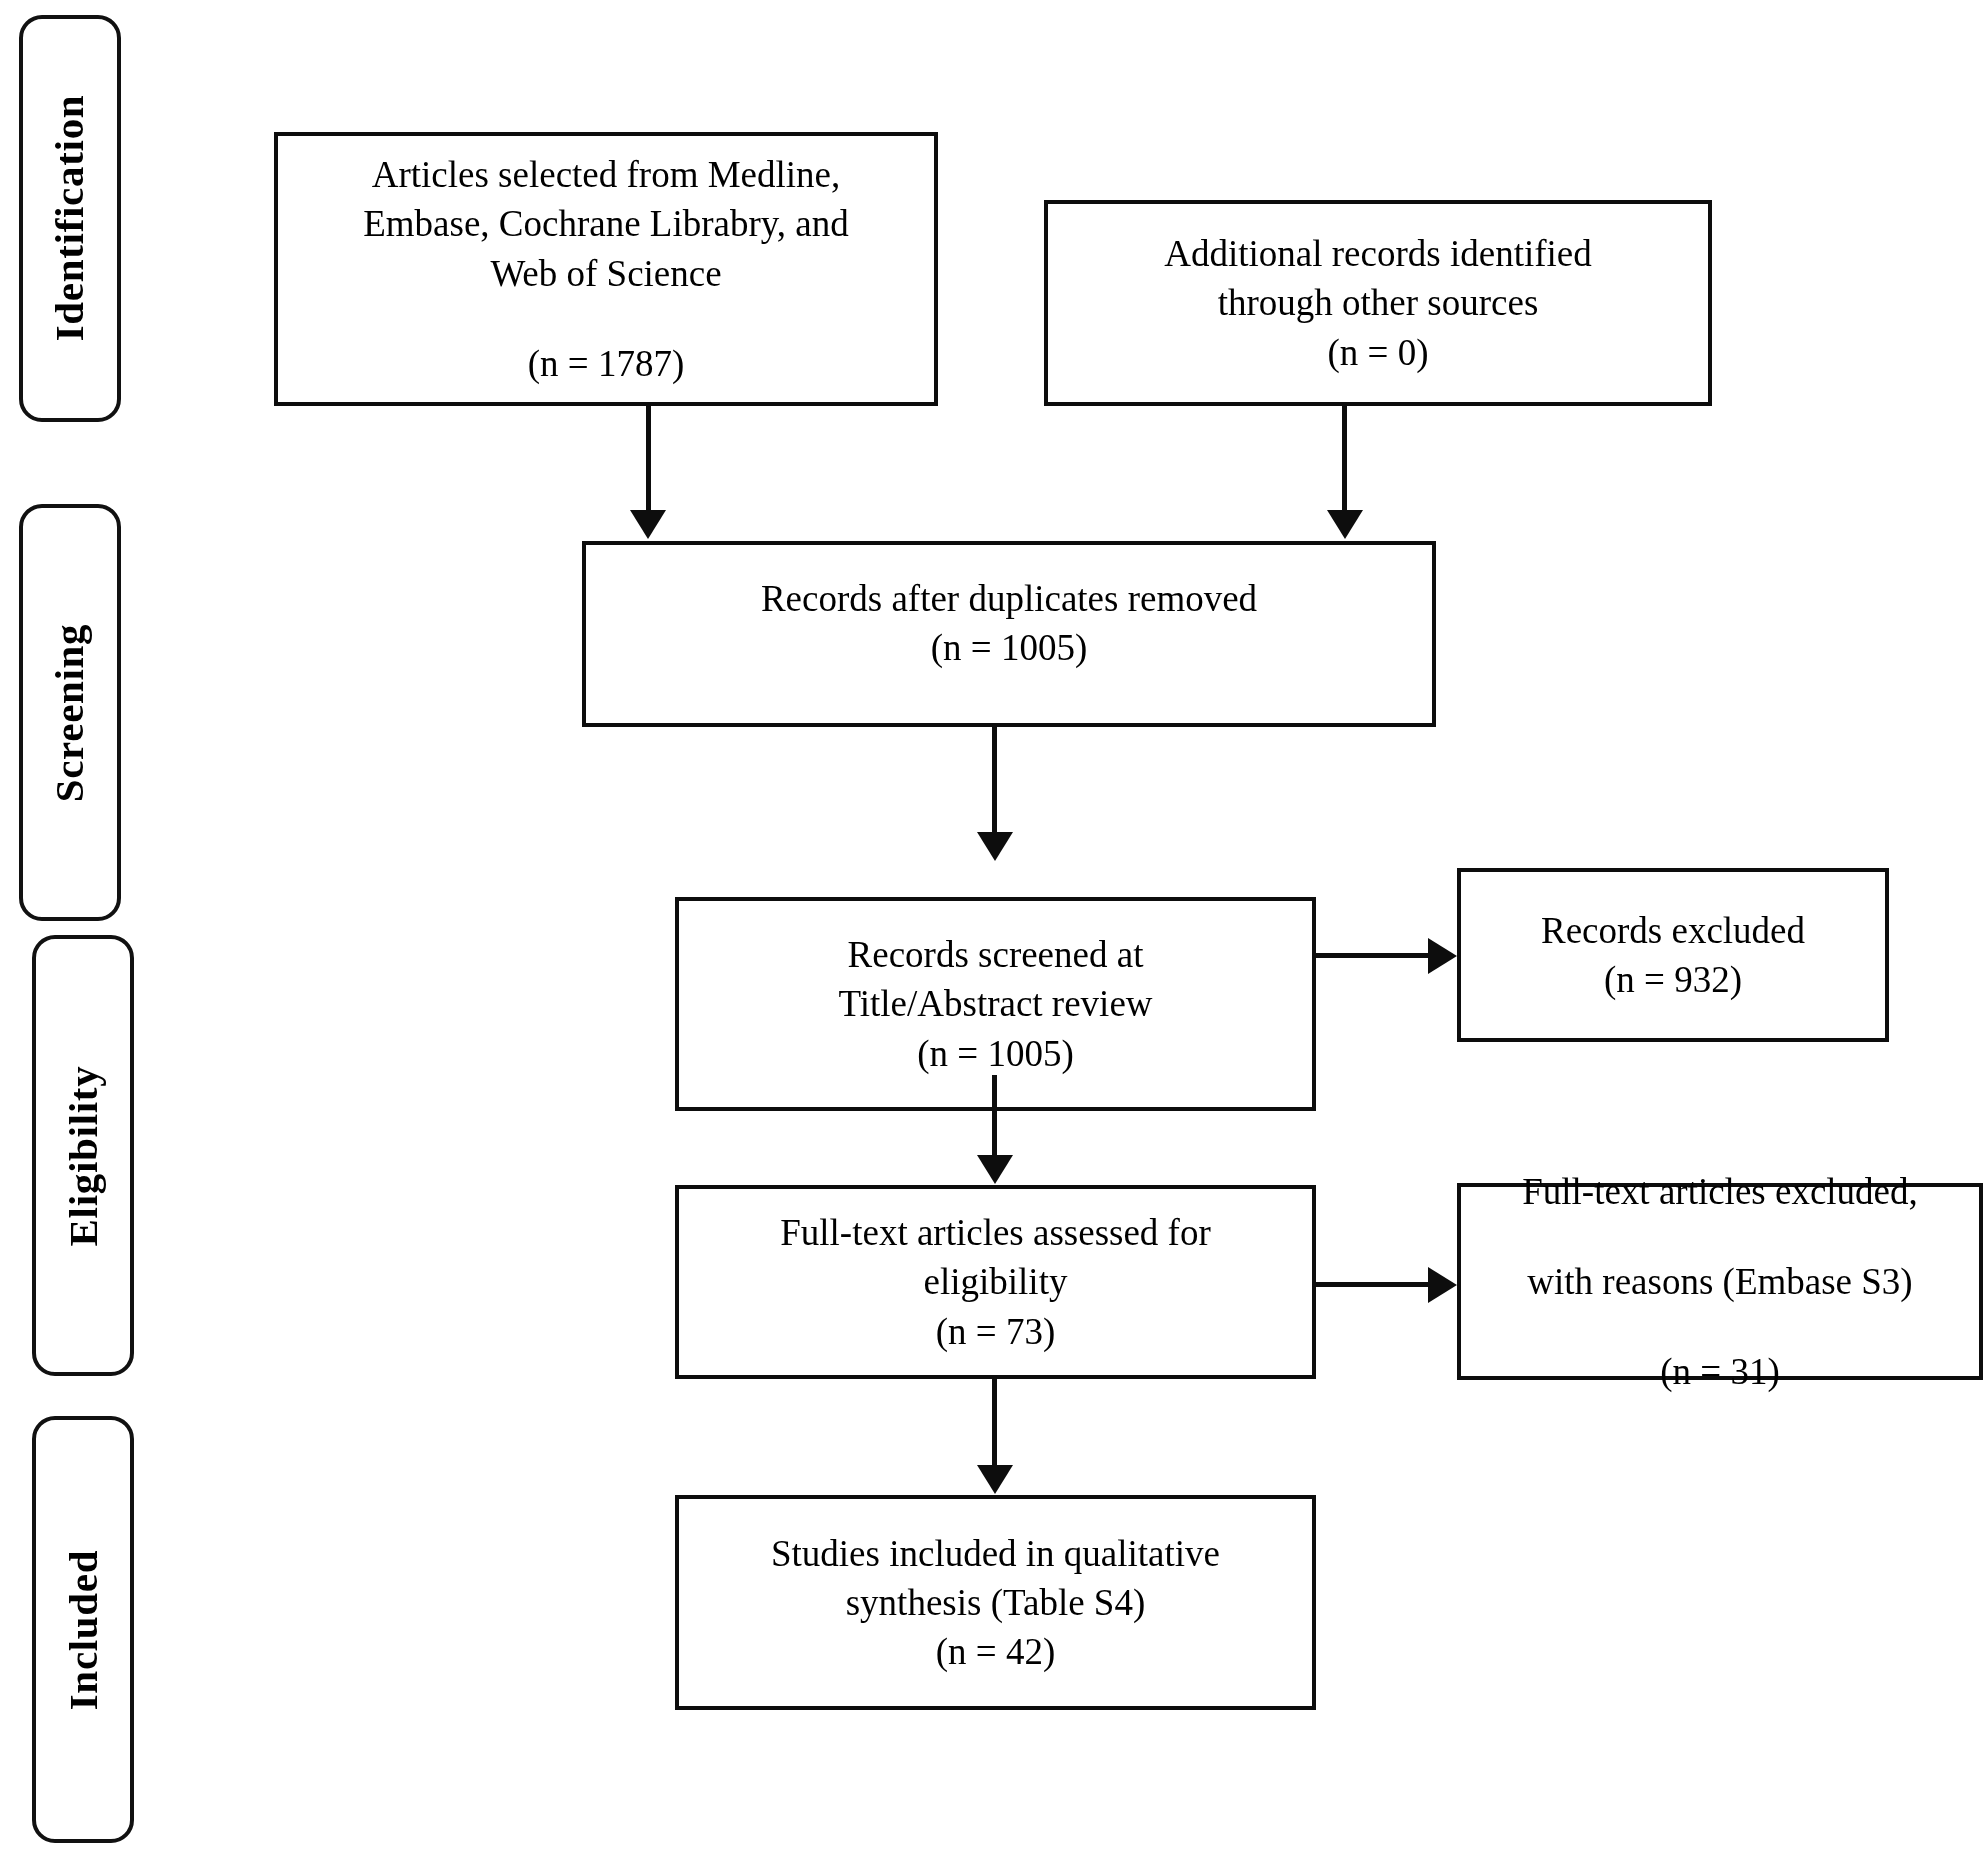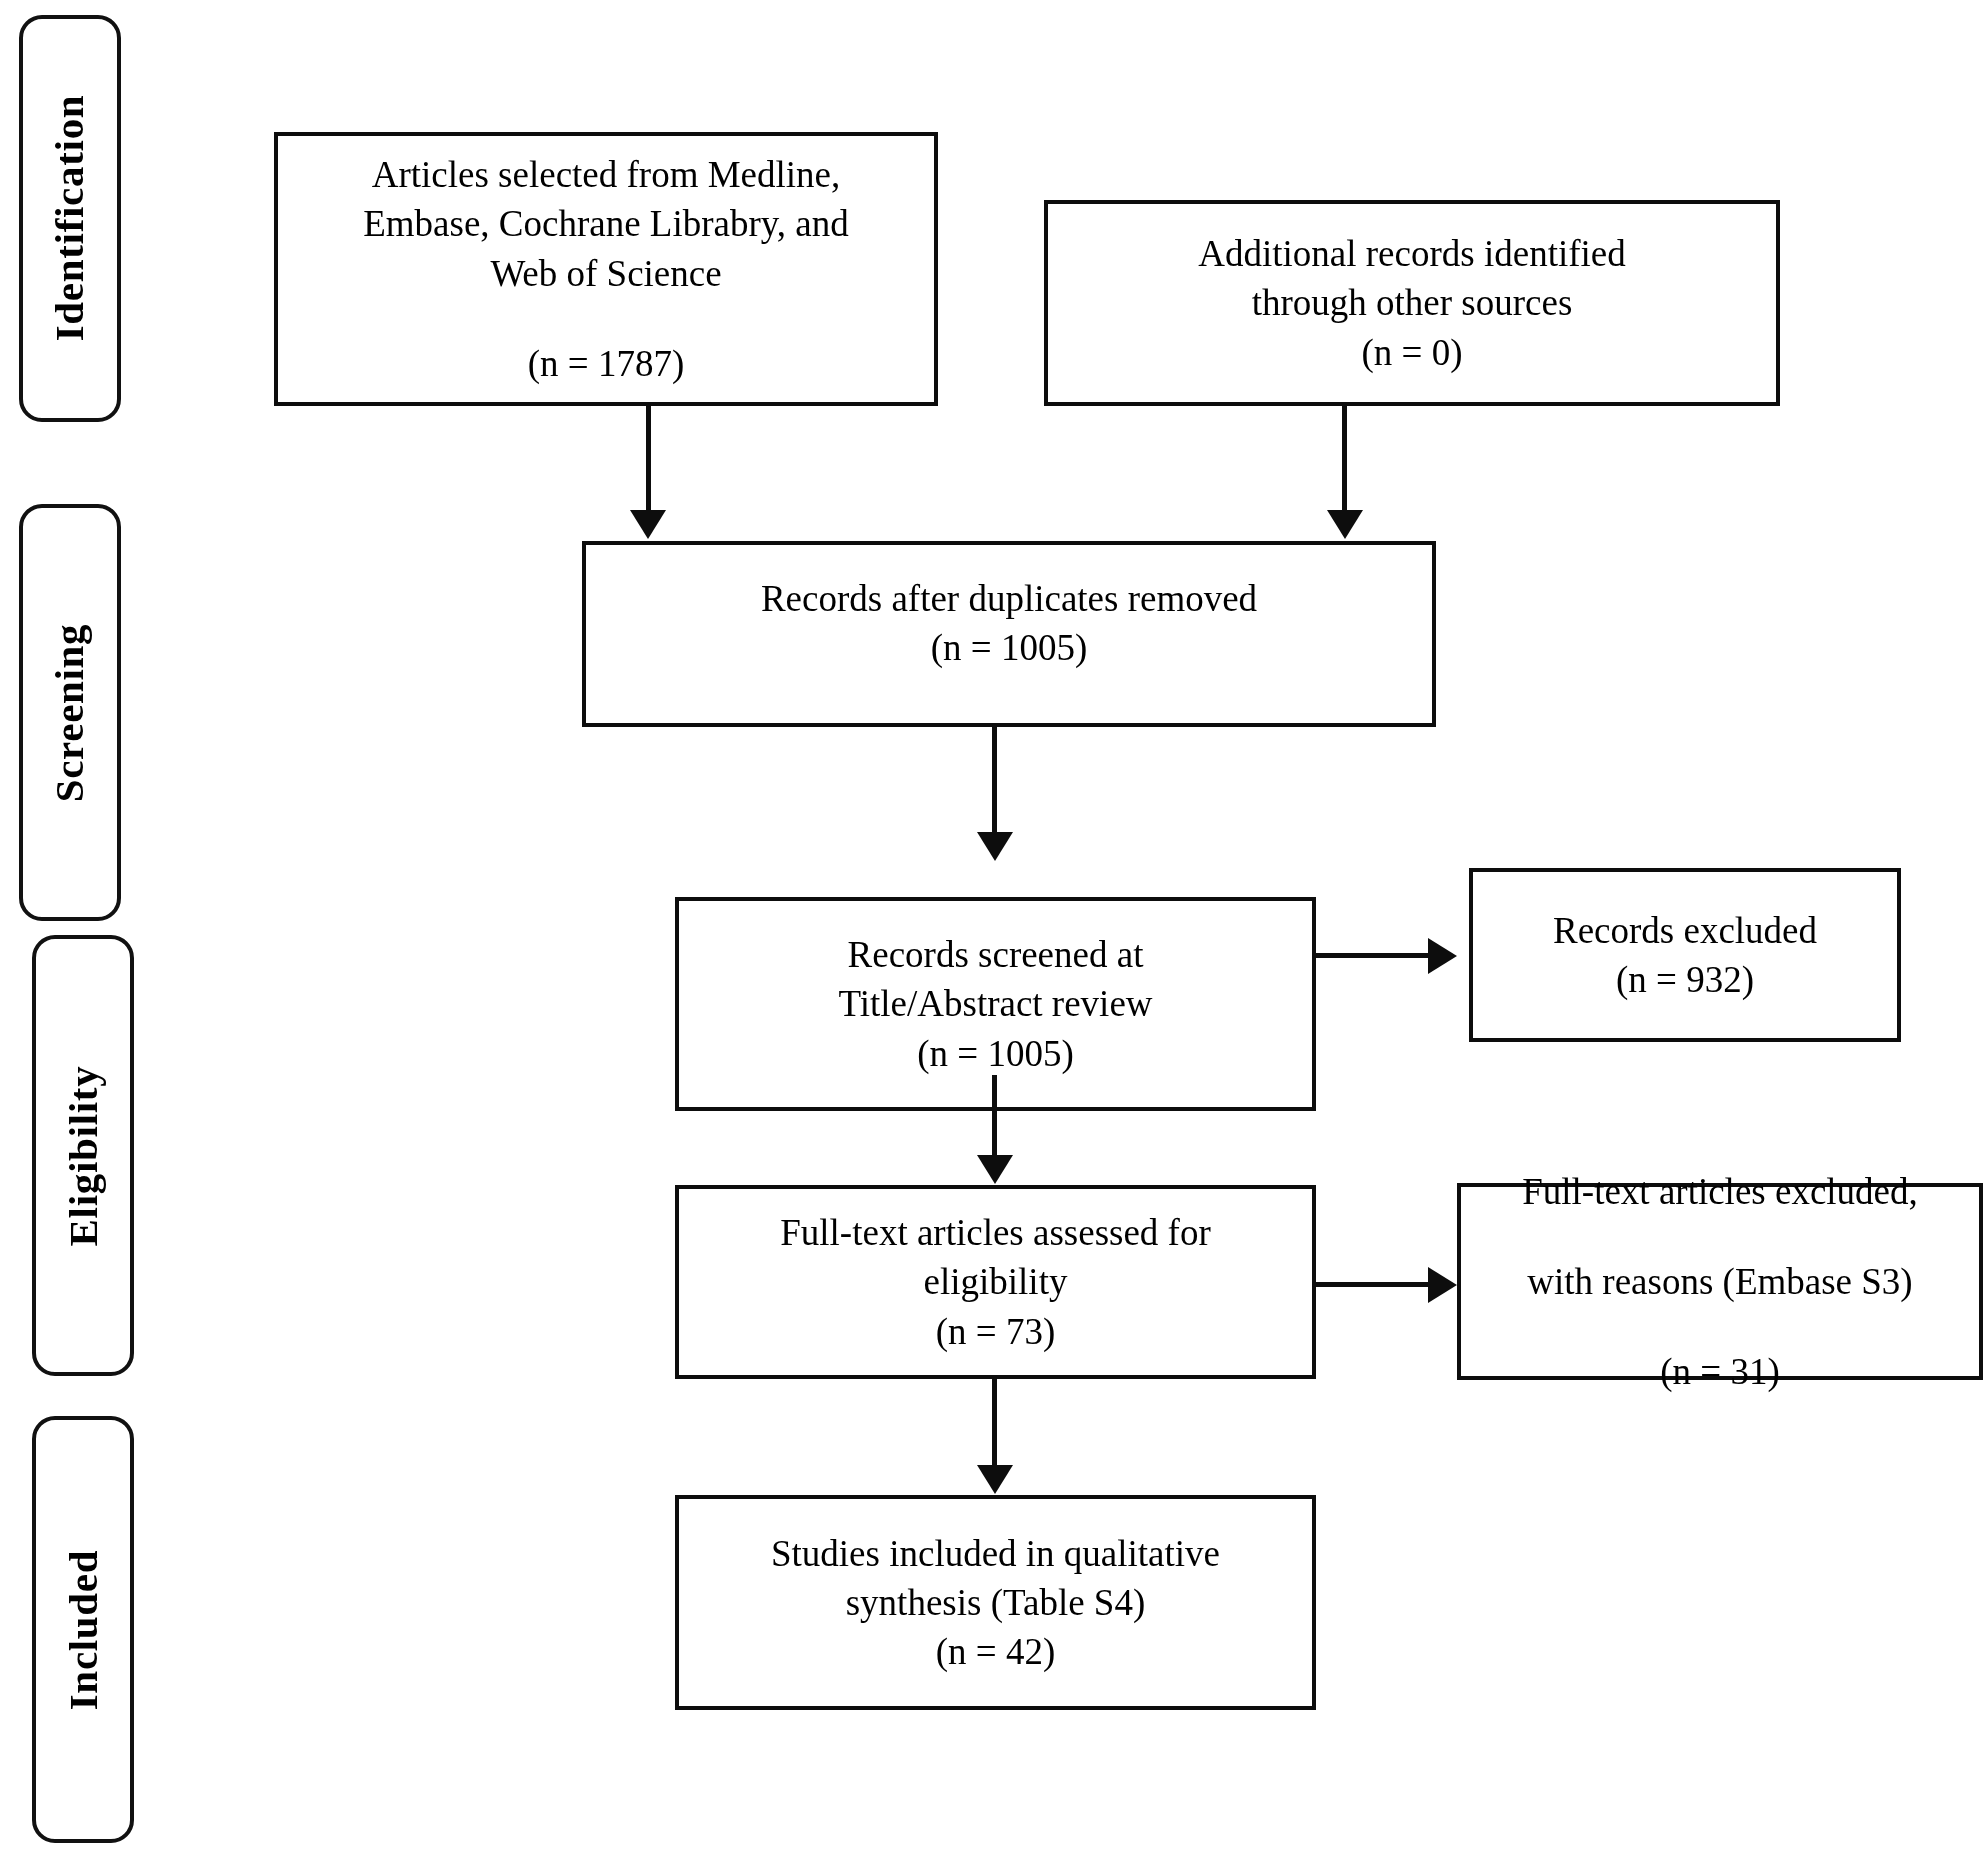--- a/index.html
+++ b/index.html
@@ -106,21 +106,21 @@
   </div>
 
   <div class="flow-box" style="left:274px; top:132px; width:664px; height:274px;">
     <span class="ln">Articles selected from Medline,</span>
     <span class="ln">Embase, Cochrane Librabry, and</span>
     <span class="ln">Web of Science</span>
     <span class="spacer"></span>
     <span class="ln">(n = 1787)</span>
   </div>
 
-  <div class="flow-box" style="left:1044px; top:200px; width:736px; height:206px;">
+  <div class="flow-box" style="left:1044px; top:200px; width:668px; height:206px;">
     <span class="ln">Additional records identified</span>
     <span class="ln">through other sources</span>
     <span class="ln">(n = 0)</span>
   </div>
 
   <div class="vline" style="left:646px; top:406px; height:106px;"></div>
   <div class="arrow-down" style="left:630px; top:510px;"></div>
 
   <div class="vline" style="left:1342px; top:406px; height:106px;"></div>
   <div class="arrow-down" style="left:1327px; top:510px;"></div>
@@ -135,21 +135,21 @@
 
   <div class="flow-box" style="left:675px; top:862px; width:641px; height:214px;margin-top:35px;">
     <span class="ln">Records screened at</span>
     <span class="ln">Title/Abstract review</span>
     <span class="ln">(n = 1005)</span>
   </div>
 
   <div class="hline" style="left:1316px; top:953px; width:115px;"></div>
   <div class="arrow-right" style="left:1428px; top:938px;"></div>
 
-  <div class="flow-box" style="left:1457px; top:868px; width:432px; height:174px;margin-left:12px;">
+  <div class="flow-box" style="left:1457px; top:868px; width:432px; height:174px;">
     <span class="ln">Records excluded</span>
     <span class="ln">(n = 932)</span>
   </div>
 
   <div class="vline" style="left:992px; top:1075px; height:81px;"></div>
   <div class="arrow-down" style="left:977px; top:1155px;"></div>
 
   <div class="flow-box" style="left:675px; top:1185px; width:641px; height:194px;">
     <span class="ln">Full-text articles assessed for</span>
     <span class="ln">eligibility</span>

